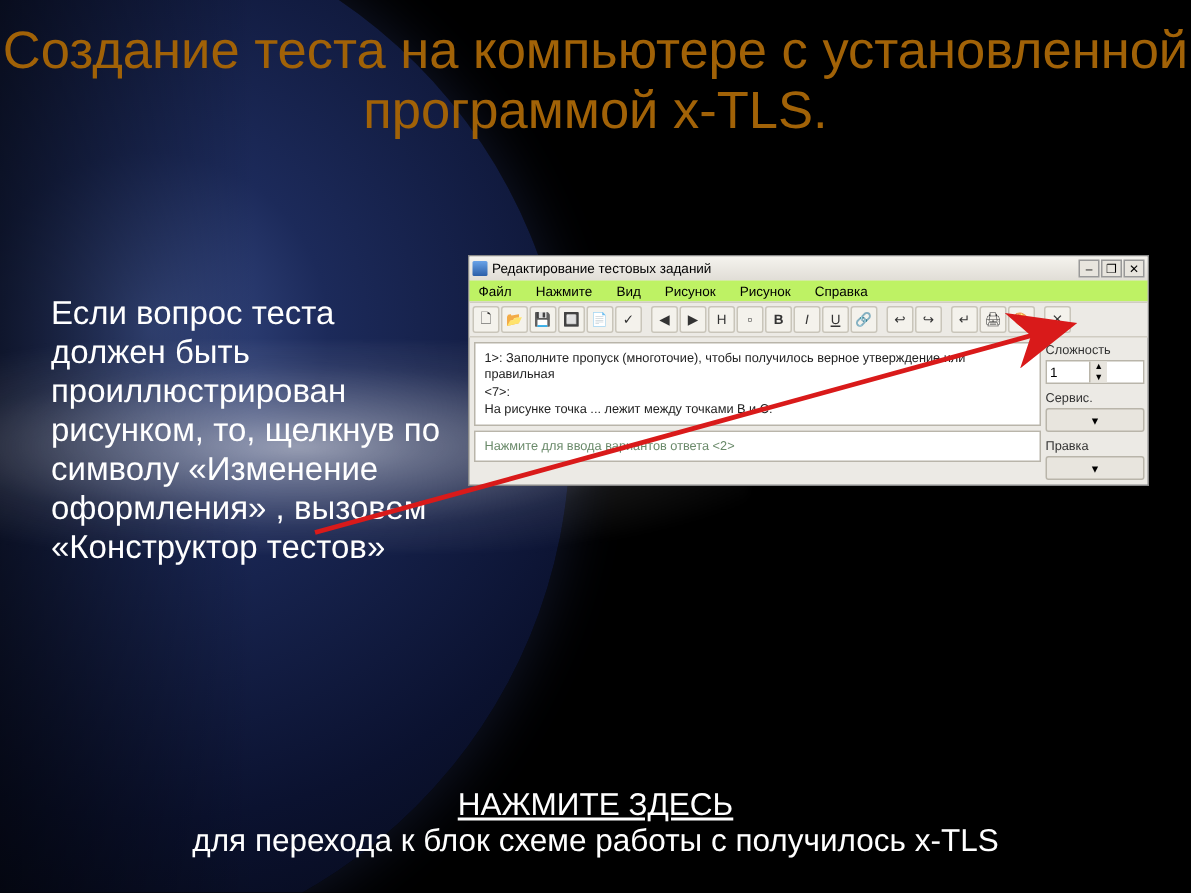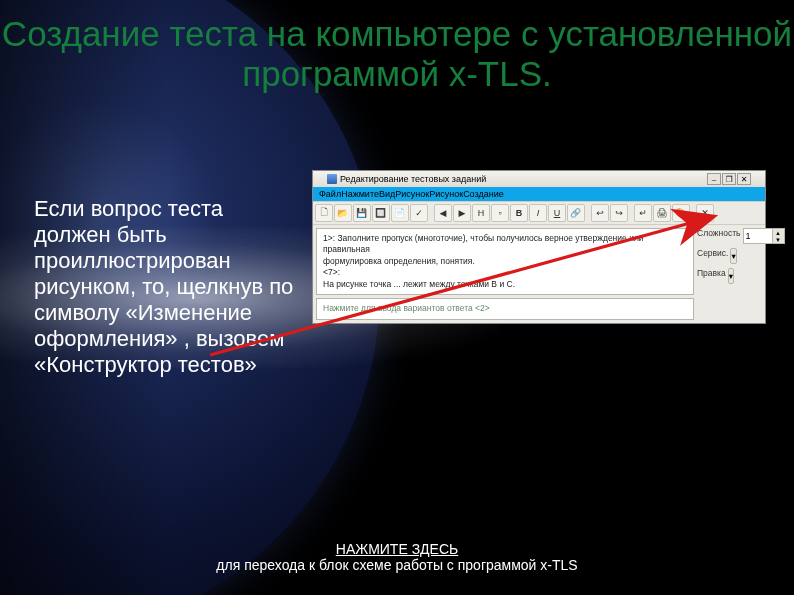--- a/index.html
+++ b/index.html
@@ -35,36 +35,36 @@
     border-radius:50%;
     background: linear-gradient(to right, rgba(0,0,0,0.9) 30%, transparent 70%);
   }
   .slide { position: relative; width: 100%; height: 100%; }
   .title {
     position: absolute;
     top: 14px; left: 0; right: 0;
     text-align: center;
     font-size: 35px;
     line-height: 1.15;
-    color: #15803d;
+    color: #a16207;
     font-weight: normal;
   }
   .body-text {
     position: absolute;
     top: 196px; left: 34px;
     width: 260px;
     font-size: 22px;
     line-height: 1.18;
     color: #fff;
   }
   .footer-block {
     position: absolute;
     bottom: 22px; left: 0; right: 0;
     text-align: center;
-    font-size: 14px;
+    font-size: 21px;
     color: #fff;
   }
   .footer-link {
     text-decoration: underline;
     color: #fff;
     cursor: pointer;
   }
   
   .editor {
     position: absolute;
@@ -73,30 +73,30 @@
     background: #eceae5;
     border: 1px solid #888;
     font-family: "Tahoma", sans-serif;
     font-size: 9px;
     color: #000;
   }
   .editor-titlebar {
     height: 16px;
     background: linear-gradient(#f5f3ee,#e0ddd6);
     display: flex; align-items: center; justify-content: space-between;
-    padding: 0 14px;
+    padding: 0 2px;
   }
   .editor-titlebar .ttl { display:flex; align-items:center; gap:3px; }
   .editor-titlebar .ttl .doc-icon {
     width: 10px; height: 10px; background: linear-gradient(#6aa3e8,#2a5fa8); border-radius:1px;
   }
   .editor-titlebar .winbtns { display:flex; gap:1px; }
   .winbtn { width:14px; height:12px; background:#e8e5de; border:1px solid #999; display:flex; align-items:center; justify-content:center; font-size:8px; cursor:default; }
   .menubar {
-    display:flex; gap:0; padding: 2px 6px; background:#0ea5e9;
+    display:flex; gap:16px; padding: 2px 6px; background:#bef264;
   }
   .menubar span { cursor: pointer; }
   .toolbar {
     display:flex; gap:1px; padding:2px 2px; background:#eceae5; border-top:1px solid #d0ccc2; border-bottom:1px solid #d0ccc2;
     flex-wrap:nowrap; align-items:center;
   }
   .tbtn {
     width:18px; height:18px; background:#f4f2ec; border:1px solid #c9c5ba;
     display:flex; align-items:center; justify-content:center;
     font-size:9px; color:#333; cursor:pointer; border-radius:2px;
@@ -107,21 +107,21 @@
   .panel {
     background:#fff; border:1px solid #b9b5aa; margin:3px; padding:4px 6px;
     font-size:8.5px; color:#222; line-height:1.35;
   }
   .panel .hint { color:#6a8a6a; }
   .editor-side {
     width:68px; padding:3px 2px 3px 0;
     display:flex; flex-direction:column; gap:4px;
     font-size:8.5px;
   }
-  .side-group { display:flex; flex-direction:row; gap:2px; }
+  .side-group { display:flex; flex-direction:column; gap:2px; }
   .side-label { color:#333; }
   .spin {
     display:flex; align-items:center; border:1px solid #b9b5aa; background:#fff; height:16px;
   }
   .spin input { border:none; width:28px; font-size:9px; padding:0 2px; outline:none; }
   .spin .updn { display:flex; flex-direction:column; }
   .spin .updn div { width:12px; height:7px; background:#e8e5de; border-left:1px solid #b9b5aa; font-size:6px; display:flex; align-items:center; justify-content:center; cursor:pointer; }
   .side-btn { background:#e8e5de; border:1px solid #b9b5aa; height:16px; display:flex; align-items:center; justify-content:center; cursor:pointer; border-radius:2px; }
   .arrow {
     position:absolute;
@@ -151,21 +151,21 @@
         <div class="winbtn">❐</div>
         <div class="winbtn">✕</div>
       </div>
     </div>
     <div class="menubar">
       <span>Файл</span>
       <span>Нажмите</span>
       <span>Вид</span>
       <span>Рисунок</span>
       <span>Рисунок</span>
-      <span>Создание</span>
+      <span>Справка</span>
     </div>
     <div class="toolbar">
       <div class="tbtn">🗋</div>
       <div class="tbtn">📂</div>
       <div class="tbtn">💾</div>
       <div class="tbtn">🔲</div>
       <div class="tbtn">📄</div>
       <div class="tbtn">✓</div>
       <div class="tsep"></div>
       <div class="tbtn">◀</div>
@@ -183,21 +183,20 @@
       <div class="tbtn">↵</div>
       <div class="tbtn">🖨</div>
       <div class="tbtn">🎨</div>
       <div class="tsep"></div>
       <div class="tbtn">✕</div>
     </div>
     <div class="editor-body">
       <div class="editor-main">
         <div class="panel">
           <div>1&gt;: Заполните пропуск (многоточие), чтобы получилось верное утверждение или правильная</div>
-          <div>формулировка определения, понятия.</div>
           <div>&lt;7&gt;:</div>
           <div>На рисунке точка ... лежит между точками B и C.</div>
         </div>
         <div class="panel">
           <span class="hint">Нажмите для ввода вариантов ответа &lt;2&gt;</span>
         </div>
       </div>
       <div class="editor-side">
         <div class="side-group">
           <div class="side-label">Сложность</div>
@@ -225,16 +224,16 @@
     <defs>
       <marker id="ah" markerWidth="14" markerHeight="12" refX="12" refY="6" orient="auto">
         <path d="M0,0 L14,6 L0,12 L4,6 Z" fill="#d91a1a"></path>
       </marker>
     </defs>
     <line x1="10" y1="150" x2="512" y2="12" stroke="#d91a1a" stroke-width="3.2" marker-end="url(#ah)"></line>
   </svg>
 
   <div class="footer-block">
     <span class="footer-link">НАЖМИТЕ ЗДЕСЬ</span><br>
-    <span>для перехода к блок схеме работы с программой x-TLS</span>
+    <span>для перехода к блок схеме работы с получилось x-TLS</span>
   </div>
 
 </div>
 
 </body></html>

